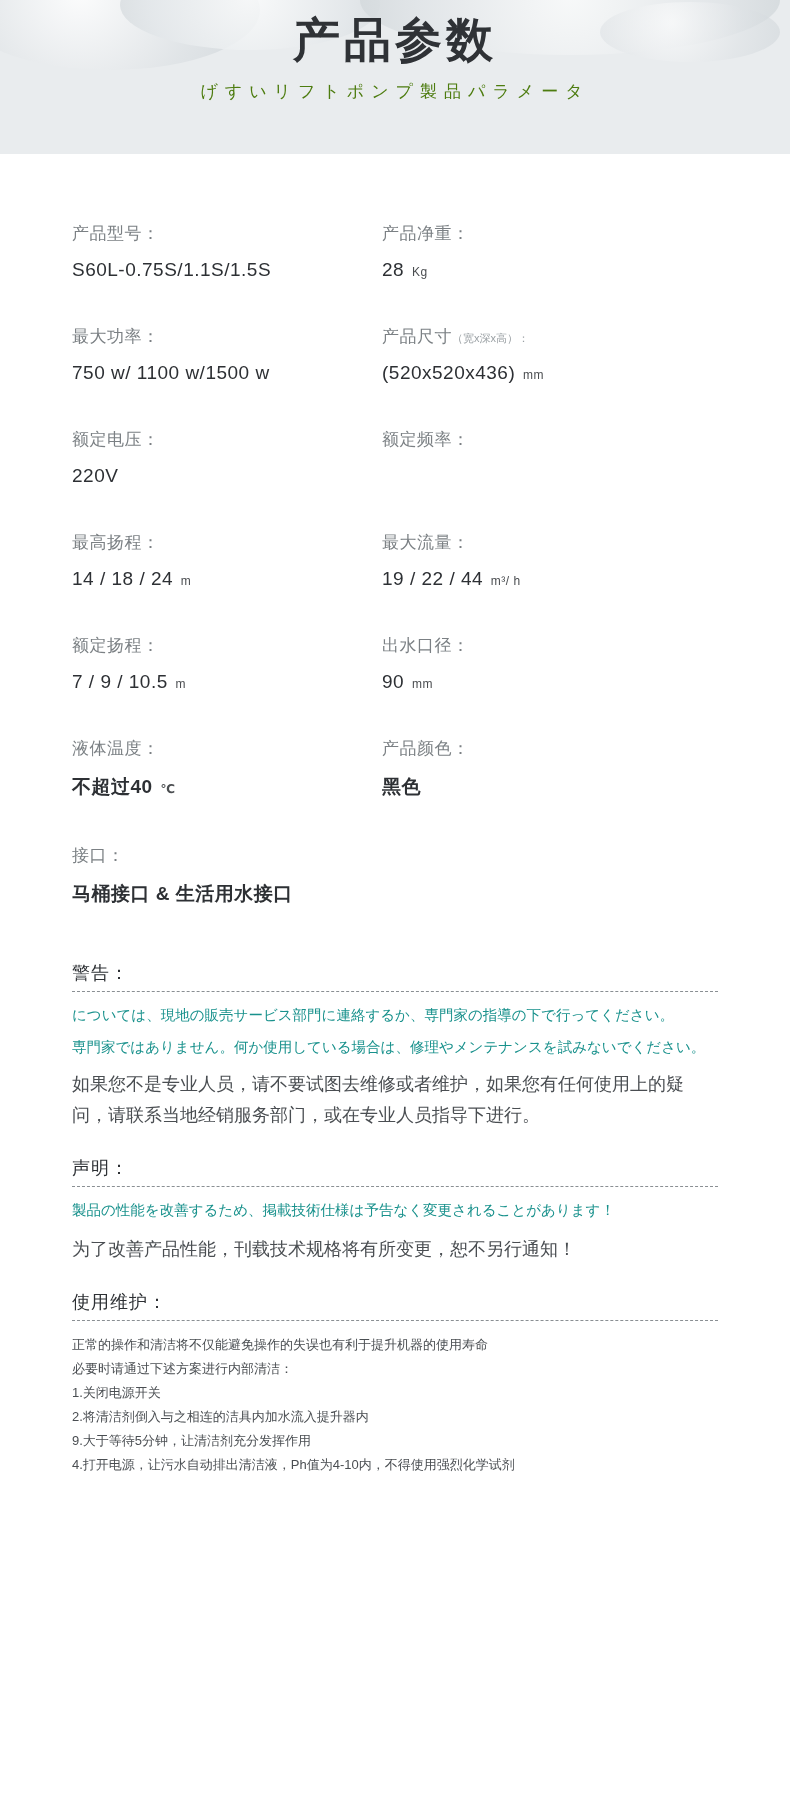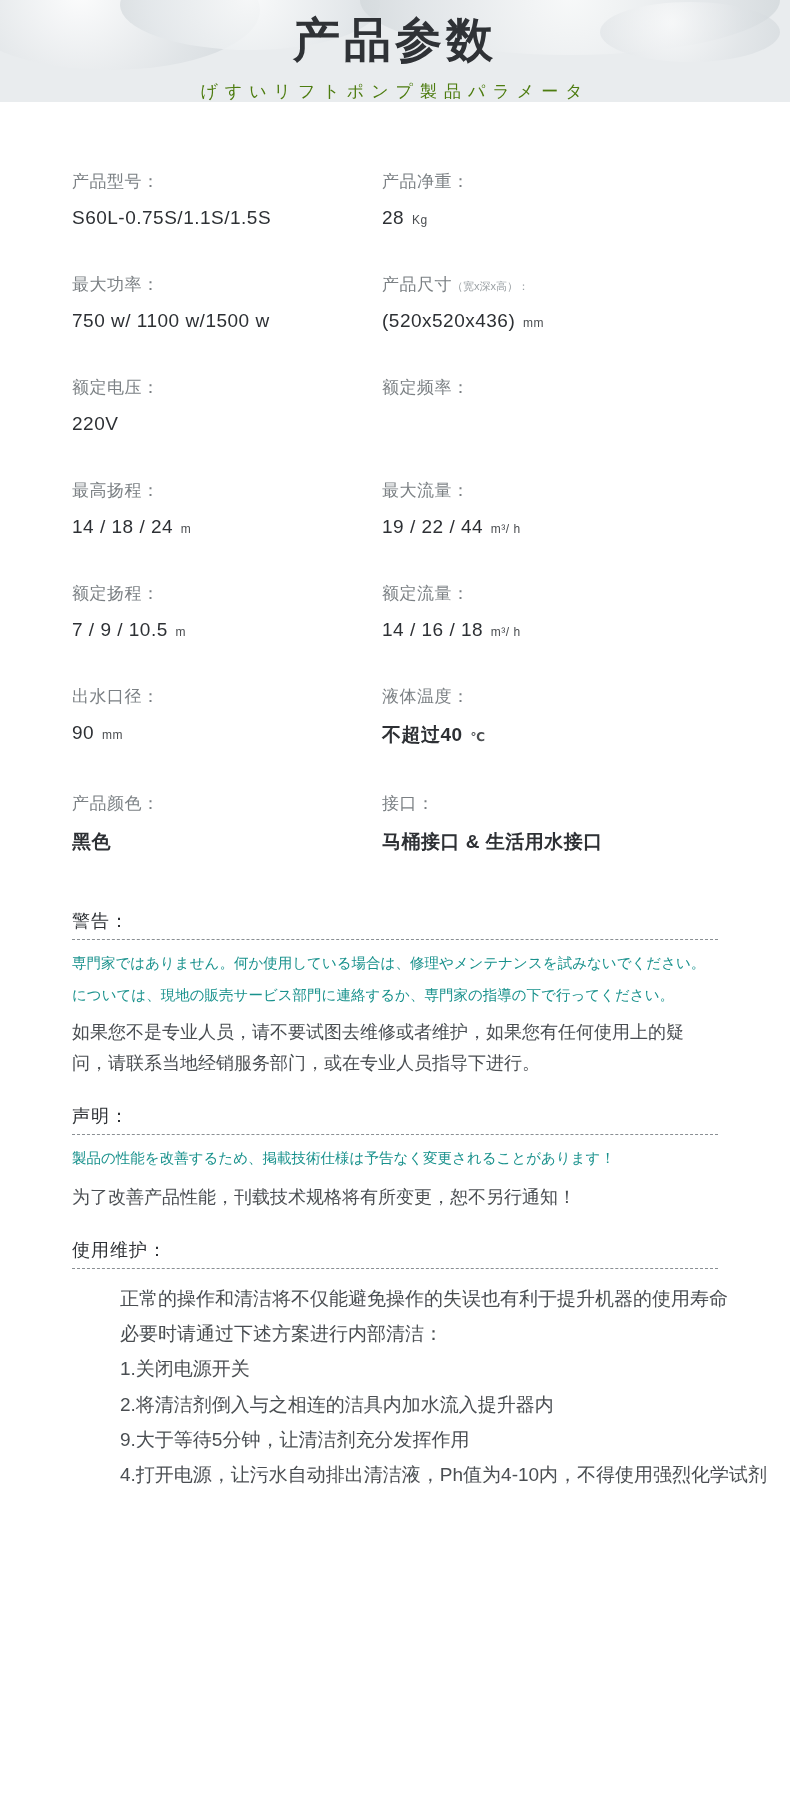--- a/index.html
+++ b/index.html
@@ -17,21 +17,21 @@
     width: 790px;
     min-height: 1819px;
     position: relative;
     overflow: hidden;
     background: #ffffff;
   }
 
   
   .header {
     position: relative;
-    height: 102px;
+    height: 154px;
     background: #e9ecee;
     overflow: hidden;
   }
   .header .blob {
     position: absolute;
     border-radius: 50%;
     background: radial-gradient(circle at 40% 35%, #ffffff 0%, #dfe3e6 60%, #cfd5d9 100%);
     opacity: .85;
   }
   .header .blob.b1 { width: 300px; height: 120px; left: -40px; top: -50px; }
@@ -122,23 +122,22 @@
     margin-bottom: 10px;
   }
   .note-cn {
     color: #4a4e52;
     font-size: 18px;
     line-height: 1.7;
   }
   .note-cn.spaced { margin-top: 12px; }
   .maint-list {
     color: #4a4e52;
-    font-size: 19px;
+    font-size: 13px;
     line-height: 1.85;
-    margin-left: 48px;
   }
   .maint-list div { white-space: nowrap; }
 </style>
 </head>
 <body>
 
 <div class="page">
 
   <div class="header">
     <div class="blob b1"></div>
@@ -190,24 +189,20 @@
     <div class="spec-cell">
       <div class="spec-label"><span>最大流量：</span></div>
       <div class="spec-value"><span>19 / 22 / 44</span> <span class="unit">m³/ h</span></div>
     </div>
 
     <div class="spec-cell">
       <div class="spec-label"><span>额定扬程：</span></div>
       <div class="spec-value"><span>7 / 9 / 10.5</span> <span class="unit">m</span></div>
     </div>
 
-    <div class="spec-cell">
-      <div class="spec-label"><span>额定流量：</span></div>
-      <div class="spec-value"><span>14 / 16 / 18</span> <span class="unit">m³/ h</span></div>
-    </div>
 
     <div class="spec-cell">
       <div class="spec-label"><span>出水口径：</span></div>
       <div class="spec-value"><span>90</span> <span class="unit">mm</span></div>
     </div>
 
     <div class="spec-cell">
       <div class="spec-label"><span>液体温度：</span></div>
       <div class="spec-value bold"><span>不超过40</span> <span class="unit">℃</span></div>
     </div>
@@ -222,22 +217,22 @@
       <div class="spec-value bold"><span>马桶接口 &amp; 生活用水接口</span></div>
     </div>
 
   </div>
 
   <div class="notes">
 
     <div class="note-block">
       <div class="note-title">警告：</div>
       <hr class="dash-rule">
+      <div class="note-jp">については、現地の販売サービス部門に連絡するか、専門家の指導の下で行ってください。</div>
       <div class="note-jp">専門家ではありません。何か使用している場合は、修理やメンテナンスを試みないでください。</div>
-      <div class="note-jp">については、現地の販売サービス部門に連絡するか、専門家の指導の下で行ってください。</div>
       <div class="note-cn">如果您不是专业人员，请不要试图去维修或者维护，如果您有任何使用上的疑问，请联系当地经销服务部门，或在专业人员指导下进行。</div>
     </div>
 
     <div class="note-block">
       <div class="note-title">声明：</div>
       <hr class="dash-rule">
       <div class="note-jp">製品の性能を改善するため、掲載技術仕様は予告なく変更されることがあります！</div>
       <div class="note-cn spaced">为了改善产品性能，刊载技术规格将有所变更，恕不另行通知！</div>
     </div>
 

